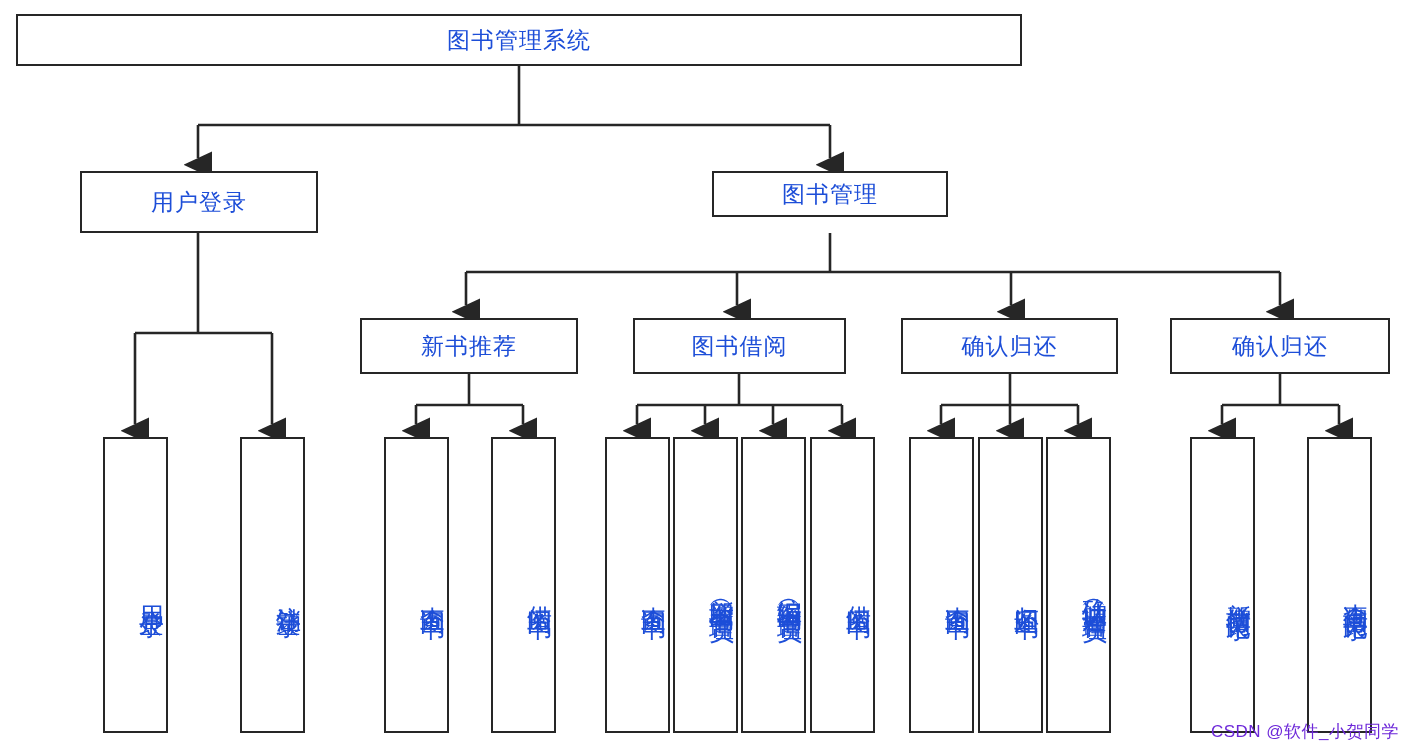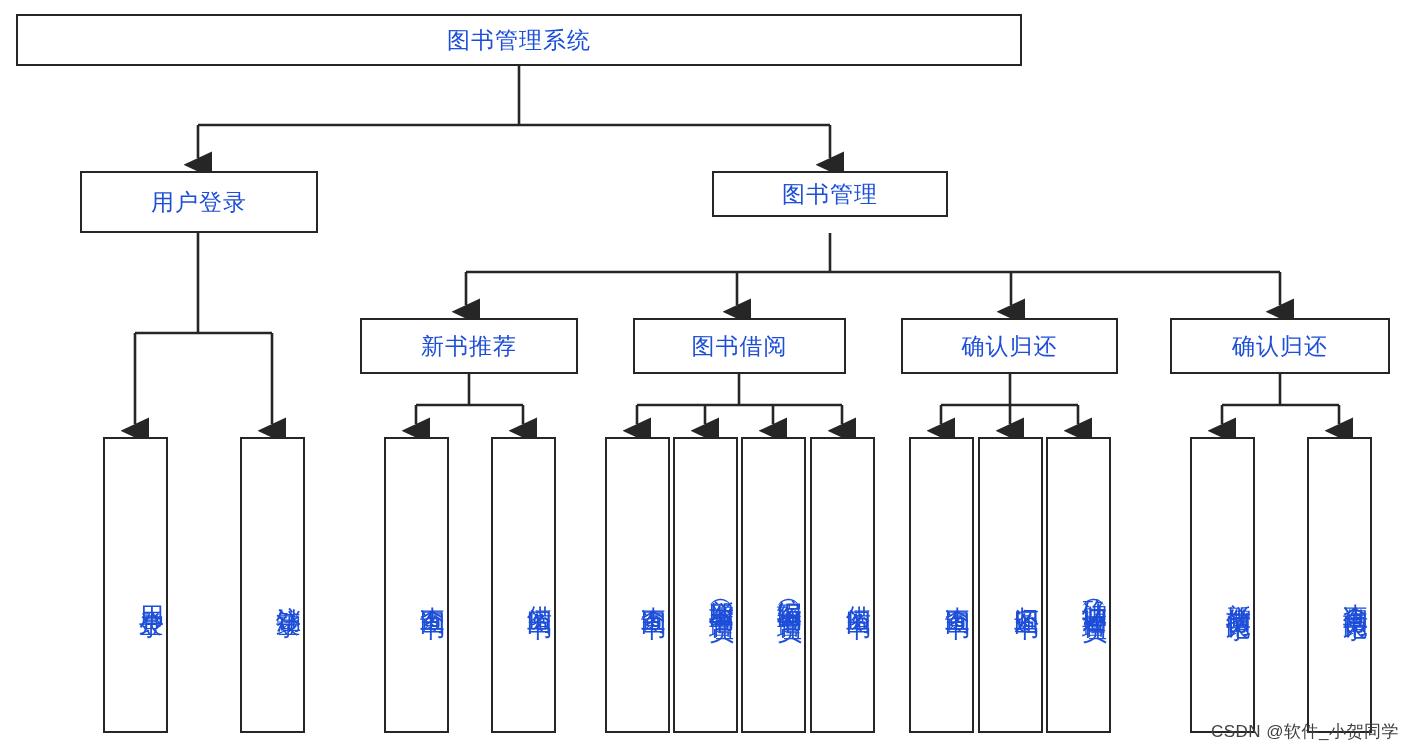--- a/index.html
+++ b/index.html
@@ -50,21 +50,21 @@
     writing-mode:vertical-rl;
     text-orientation:upright;
     display:block;
     white-space:nowrap;
   }
   .watermark{
     position:absolute;
     right:6px;
     bottom:4px;
     font-size:17px;
-    color:#404040;
+    color:#6d28d9;
     letter-spacing:0.5px;
     white-space:nowrap;
     user-select:none;
   }
 </style>
 </head>
 <body>
 
 <div id="canvas">
 

